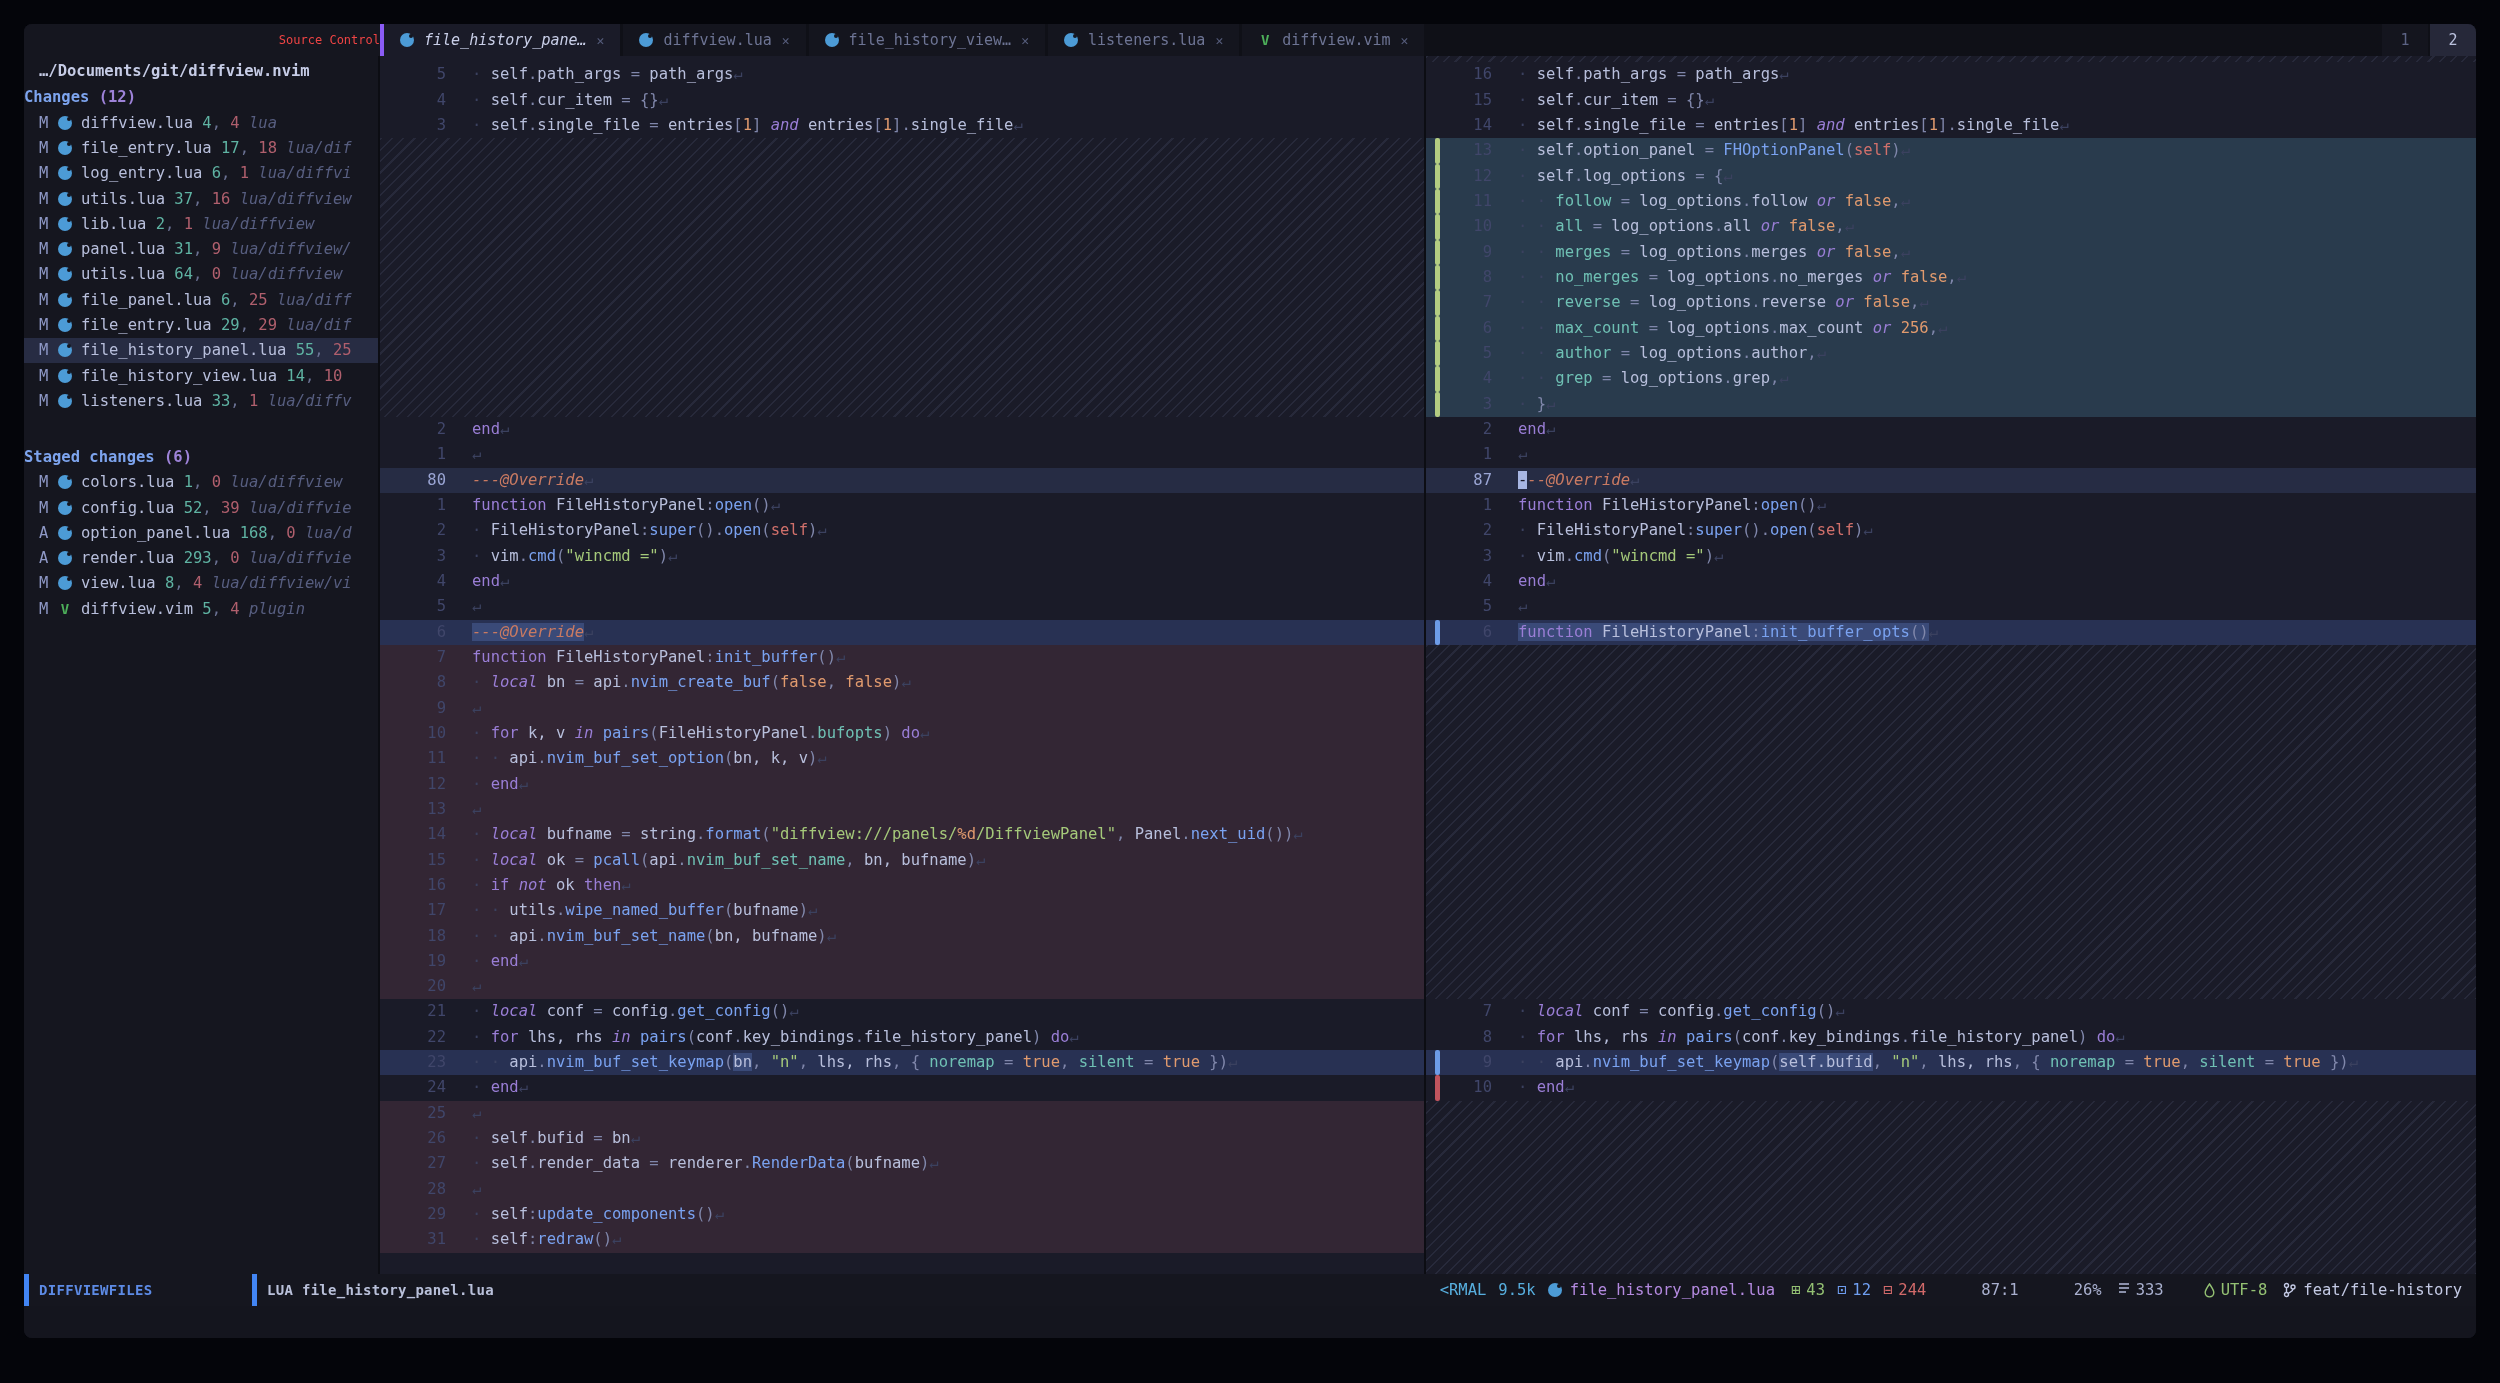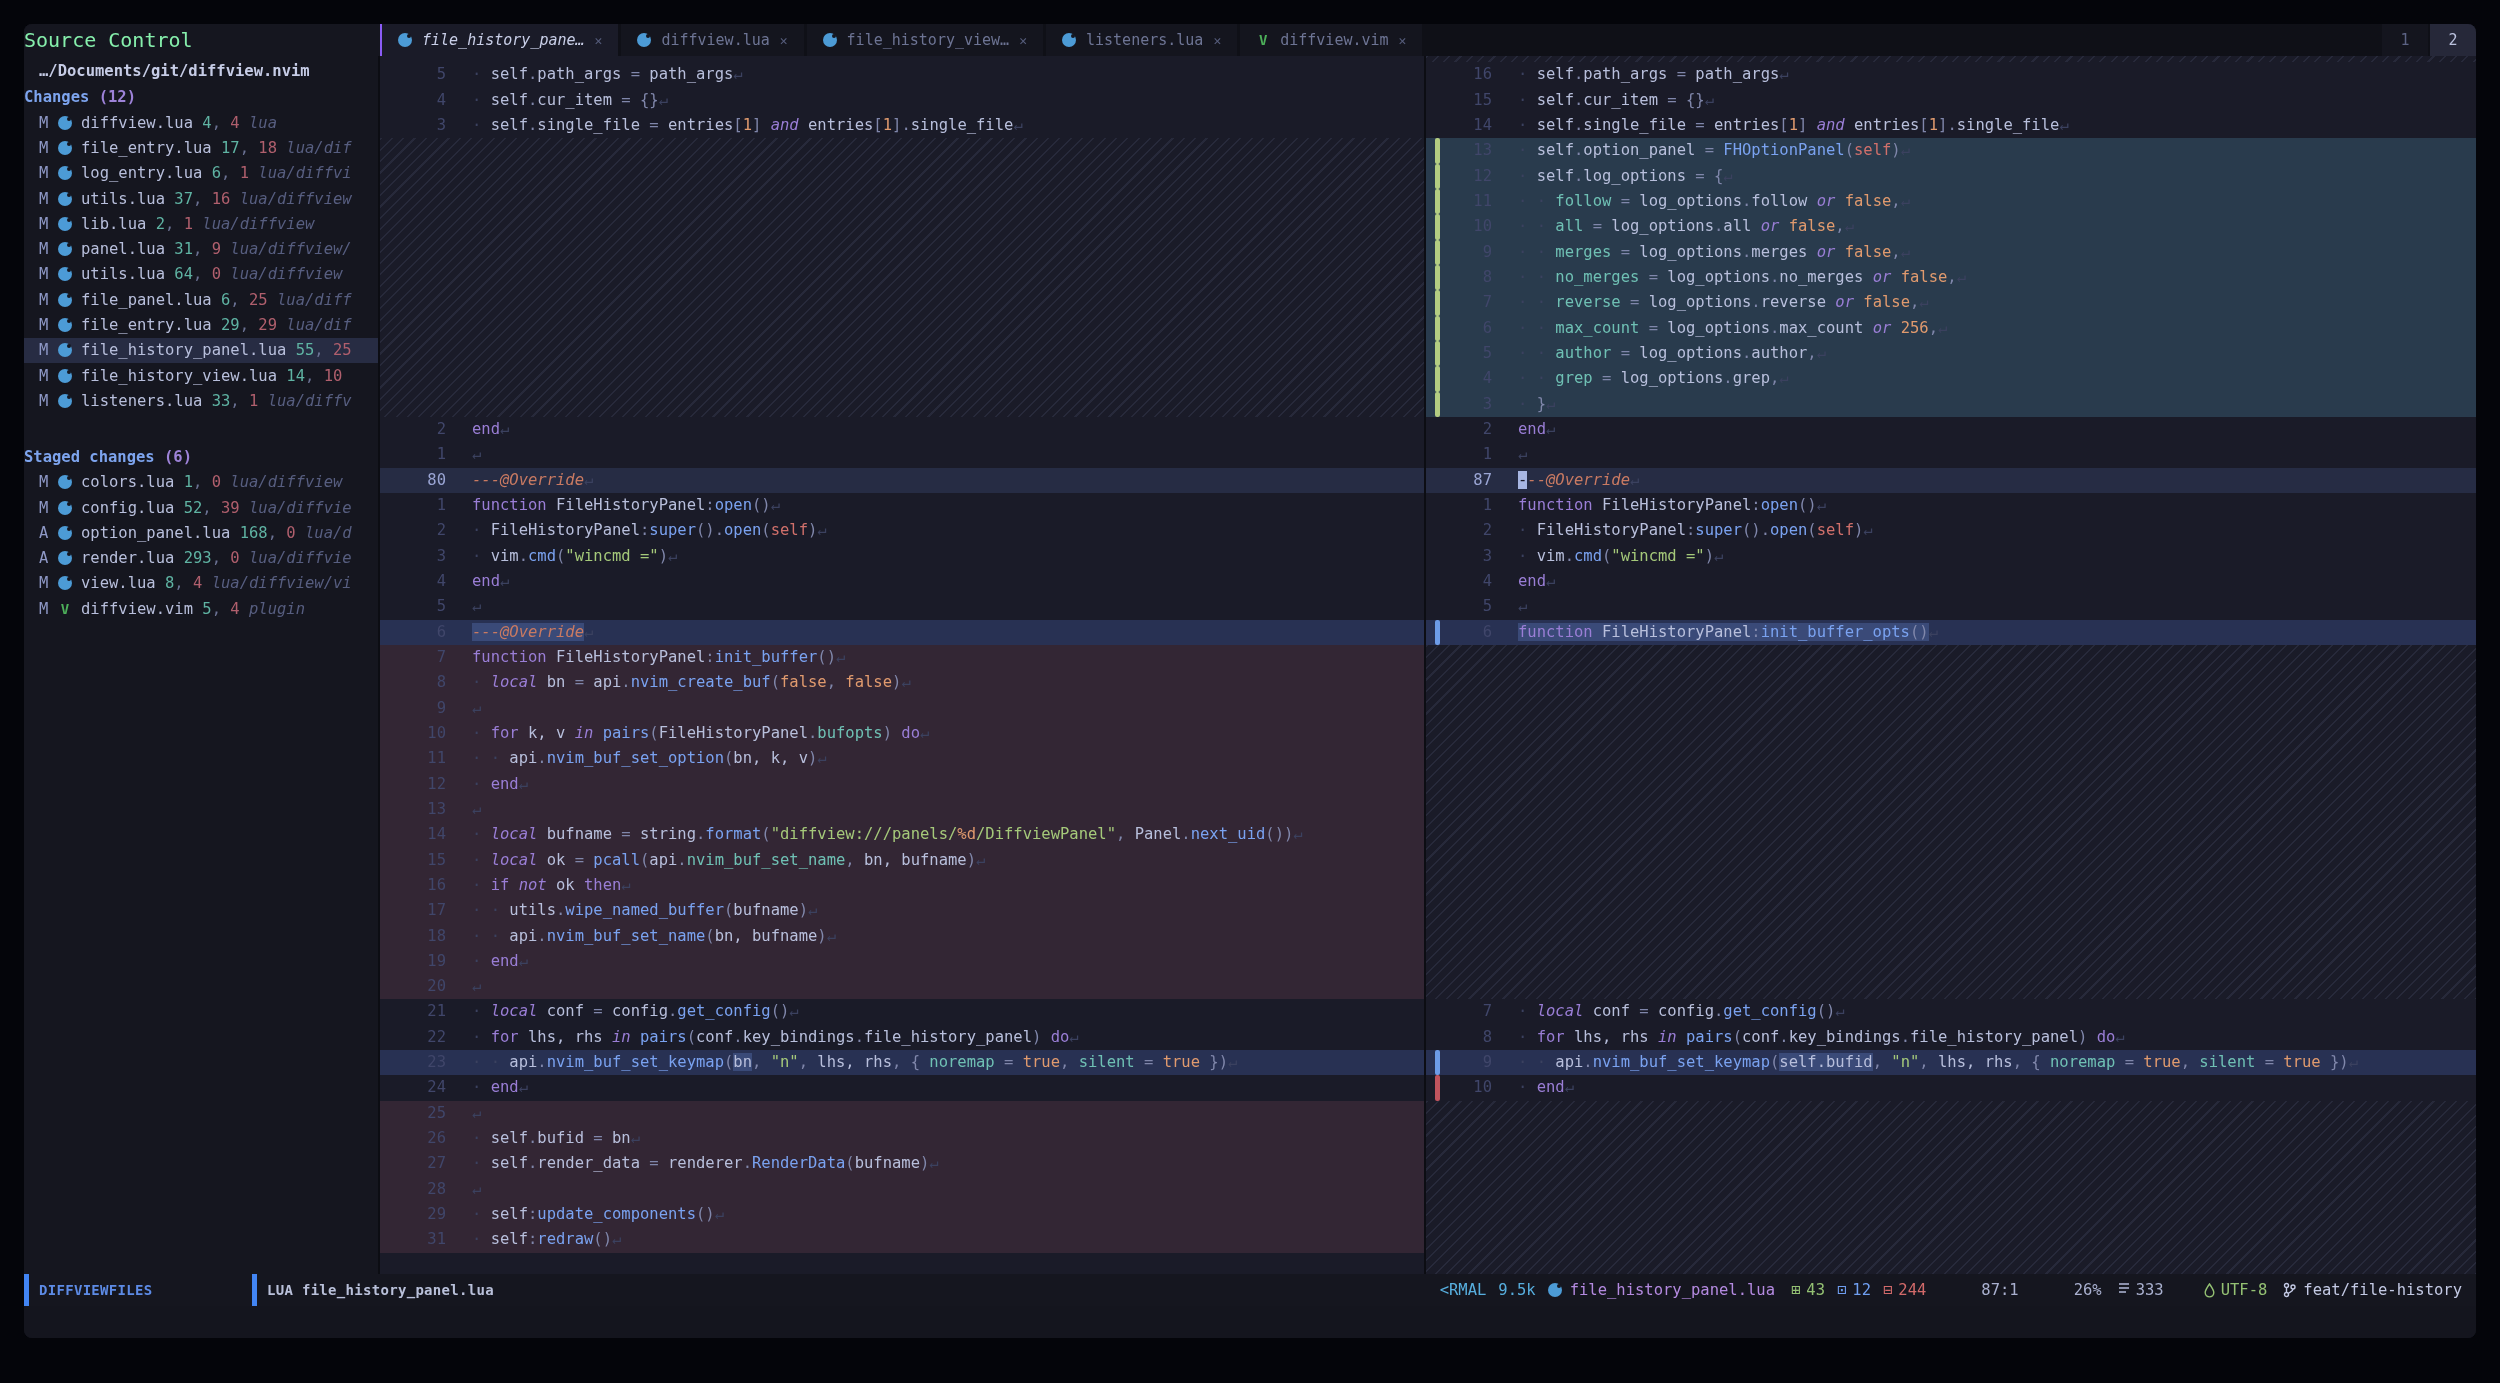--- a/index.html
+++ b/index.html
@@ -1,24 +1,24 @@
 <!DOCTYPE html>
 <html><head>
 <meta charset="utf-8">
 <style>
   *{margin:0;padding:0;box-sizing:border-box}
   html,body{width:2500px;height:1383px;background:#04050a;font-family:"DejaVu Sans Mono",monospace;overflow:hidden}
   .app{position:absolute;left:24px;top:24px;width:2452px;height:1314px;background:#15161f;border-radius:8px;overflow:hidden;display:flex;flex-direction:column}
 
   
   .topbar{height:32px;display:flex;background:#0f1017;flex:0 0 auto}
-  .sc-header{width:356px;background:#15161f;color:#86efac;font-size:20px;line-height:32px;text-align:left;flex:0 0 auto}
+  .sc-header{width:356px;background:#15161f;color:#ef4444;font-size:12px;line-height:32px;text-align:right;flex:0 0 auto}
   .tab-list{display:flex;flex:1;overflow:hidden}
   .tab{display:flex;align-items:center;gap:10px;padding:0 16px;margin-right:3px;background:#14151e;color:#6d7494;font-size:15px;cursor:default;flex:0 0 auto}
-  .tab.active{background:#1a1b28;border-left:2px solid #8b5cf6;font-style:italic;color:#c9cfe8}
+  .tab.active{background:#1a1b28;border-left:4px solid #8b5cf6;font-style:italic;color:#c9cfe8}
   .tab-close{font-size:13px;color:#565d7c;font-style:normal}
   .tabpage-list{display:flex;margin-left:auto;flex:0 0 auto}
   .tabpage{width:46px;text-align:center;line-height:32px;font-size:15px;color:#5c6384;background:#14151e;margin-left:2px}
   .tabpage.active{background:#262839;color:#bac1dd}
 
   
   .main{display:flex;height:1218px;flex:0 0 auto;overflow:hidden}
   .sidebar{width:356px;flex:0 0 auto;background:#15161f;border-right:2px solid #0c0d13;padding-top:2px;overflow:hidden;font-size:15.5px}
   .sc-path{color:#c6cce6;font-weight:bold;height:26px;line-height:26px;padding-left:15px;white-space:pre;overflow:hidden}
   .sc-section-h{height:26px;line-height:26px;white-space:pre}

